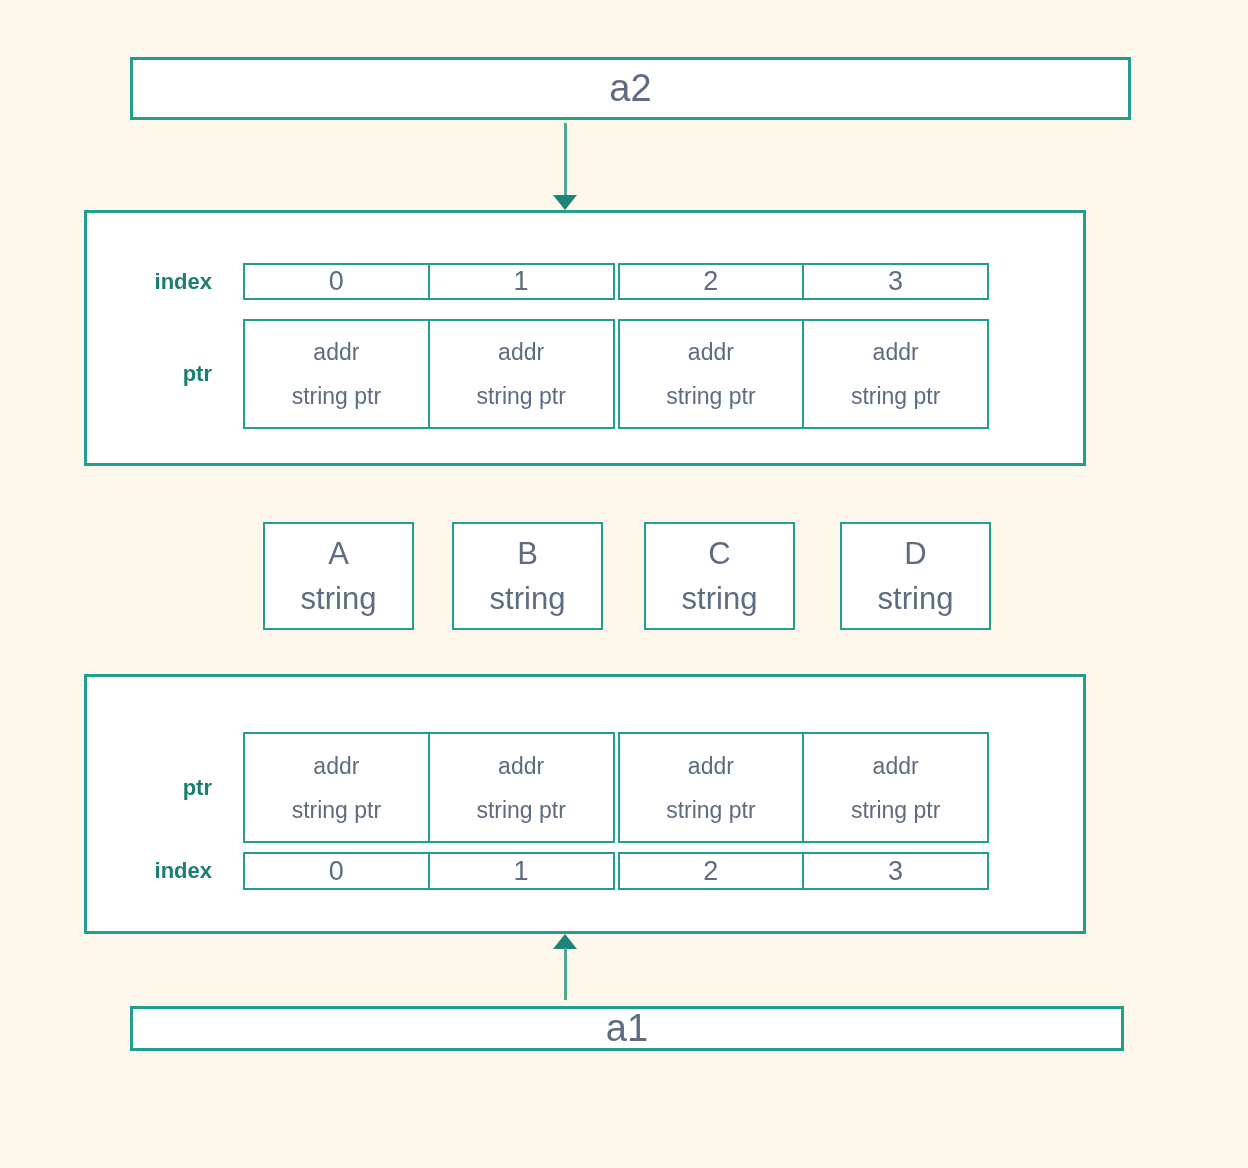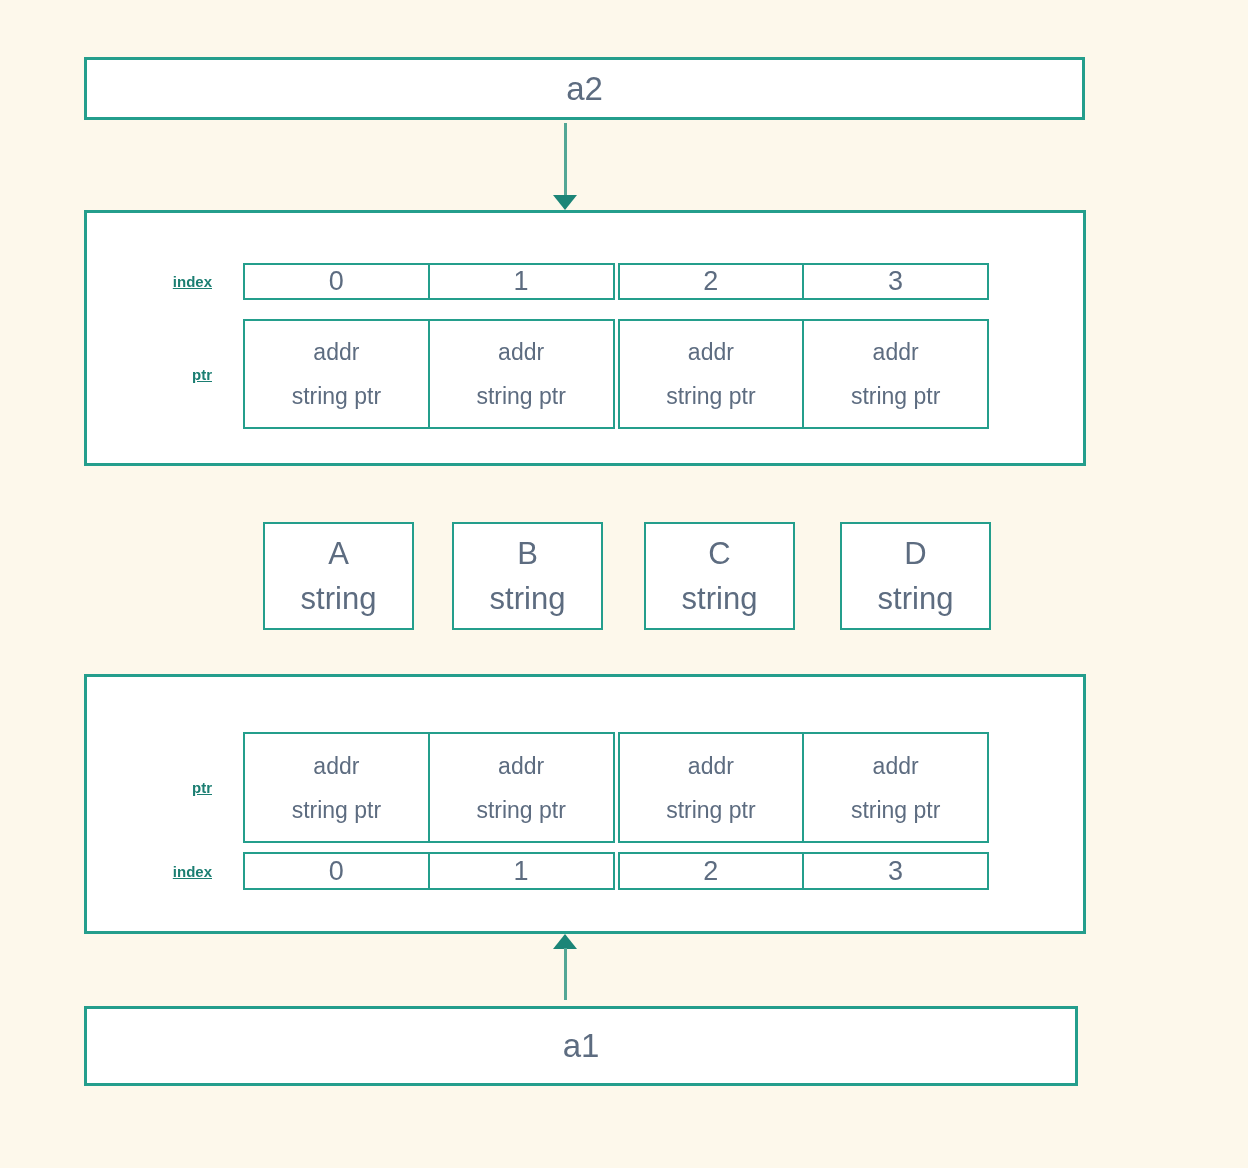--- a/index.html
+++ b/index.html
@@ -22,25 +22,26 @@
   .box {
     position: absolute;
     background: #ffffff;
     border: 3px solid var(--border);
     box-sizing: border-box;
   }
   .name-box {
     display: flex;
     align-items: center;
     justify-content: center;
-    font-size: 33px;
+    font-size: 38px;
     color: var(--text);
+    margin-left: 46px;
   }
   #a2-box { left: 84px; top: 57px;   width: 1001px; height: 63px; }
-  #a1-box { left: 84px; top: 1006px; width: 994px;  height: 80px; }
+  #a1-box { left: 84px; top: 1006px; width: 994px;  height: 45px; }
   #upper-array { left: 84px; top: 210px; width: 1002px; height: 256px; }
   #lower-array { left: 84px; top: 674px; width: 1002px; height: 260px; }
 
   .row {
     position: absolute;
     display: flex;
     gap: 3px;
     box-sizing: border-box;
   }
   .group {
@@ -68,24 +69,23 @@
   #lower-ptr-row   { left: 156px; top: 55px;  width: 746px; height: 111px; }
   #lower-index-row { left: 156px; top: 175px; width: 746px; height: 38px; }
 
   .side-label {
     position: absolute;
     left: 40px;
     width: 85px;
     display: flex;
     align-items: center;
     justify-content: flex-end;
-    font-size: 15px;
+    font-size: 22px;
     font-weight: bold;
     color: var(--label);
-    text-decoration: underline;
   }
   #upper-index-label { top: 50px;  height: 37px; }
   #upper-ptr-label   { top: 106px; height: 110px; }
   #lower-ptr-label   { top: 55px;  height: 111px; }
   #lower-index-label { top: 175px; height: 38px; }
 
   .string-box {
     position: absolute;
     top: 522px;
     width: 151px;

